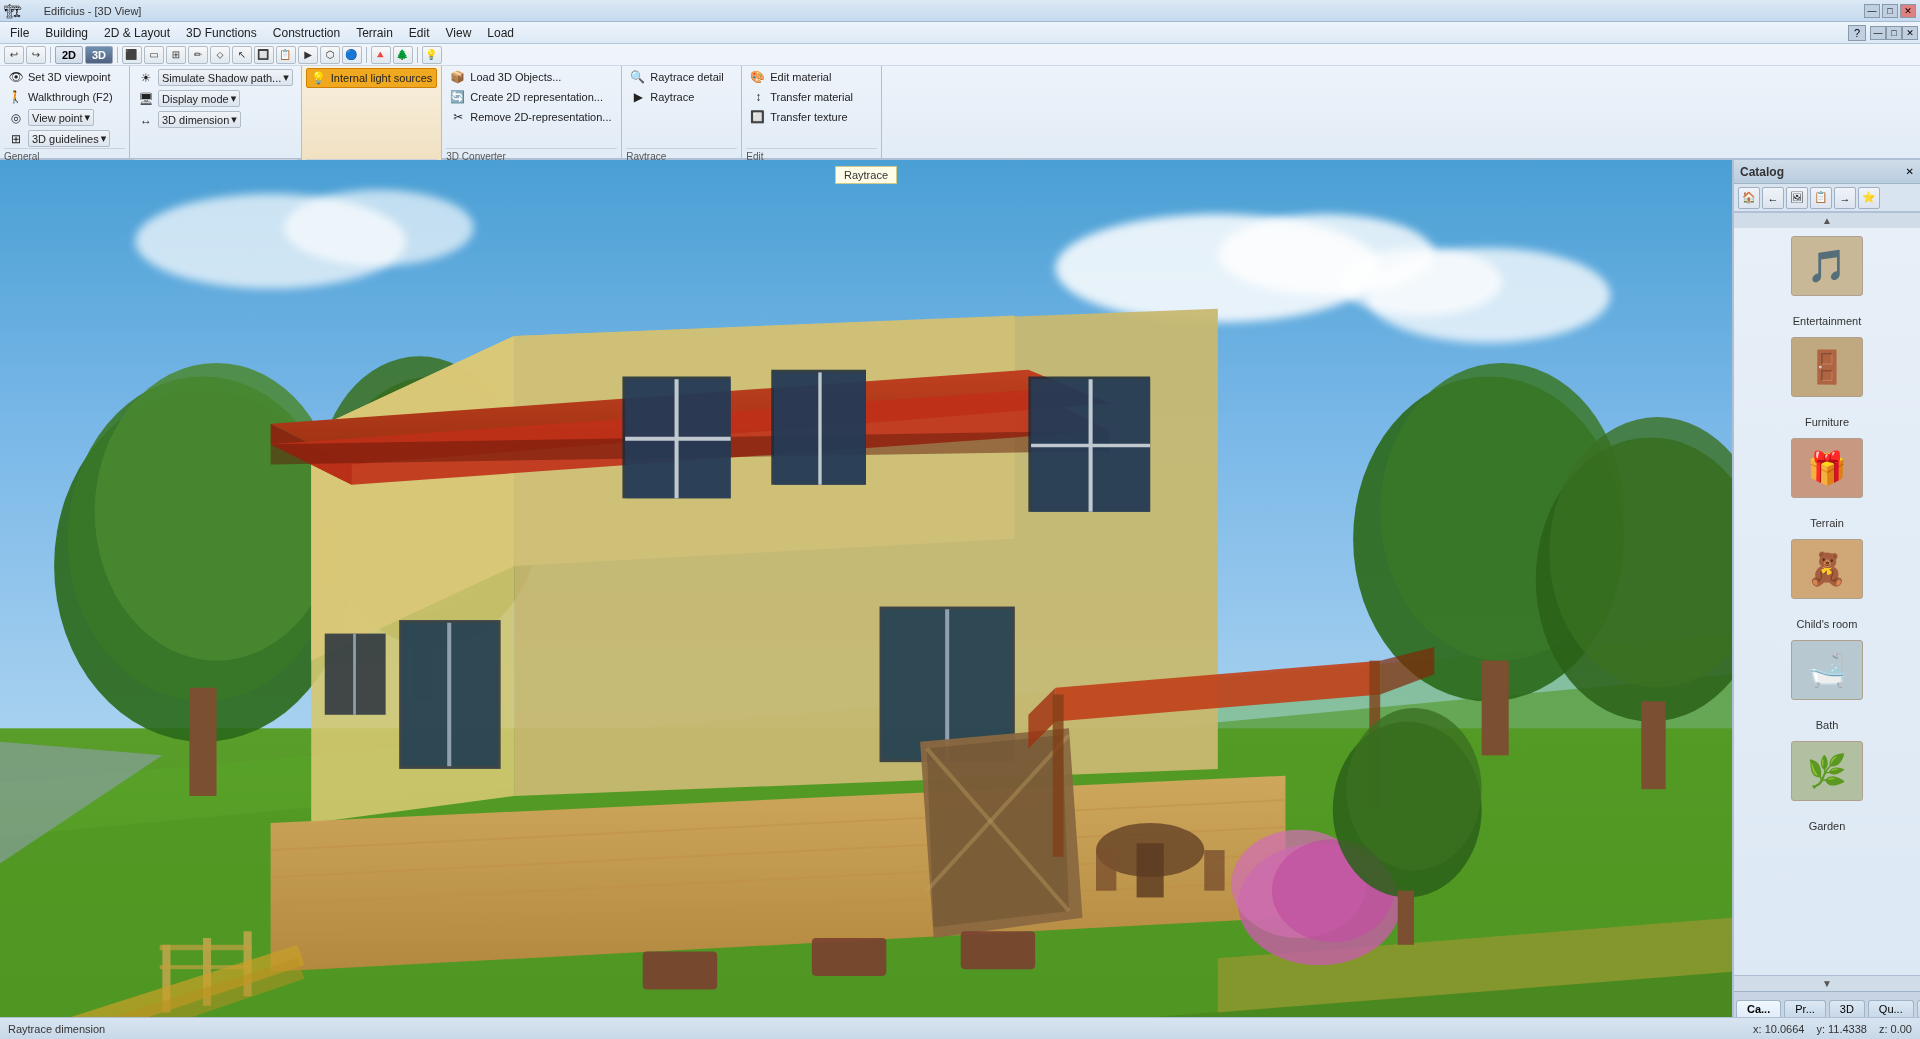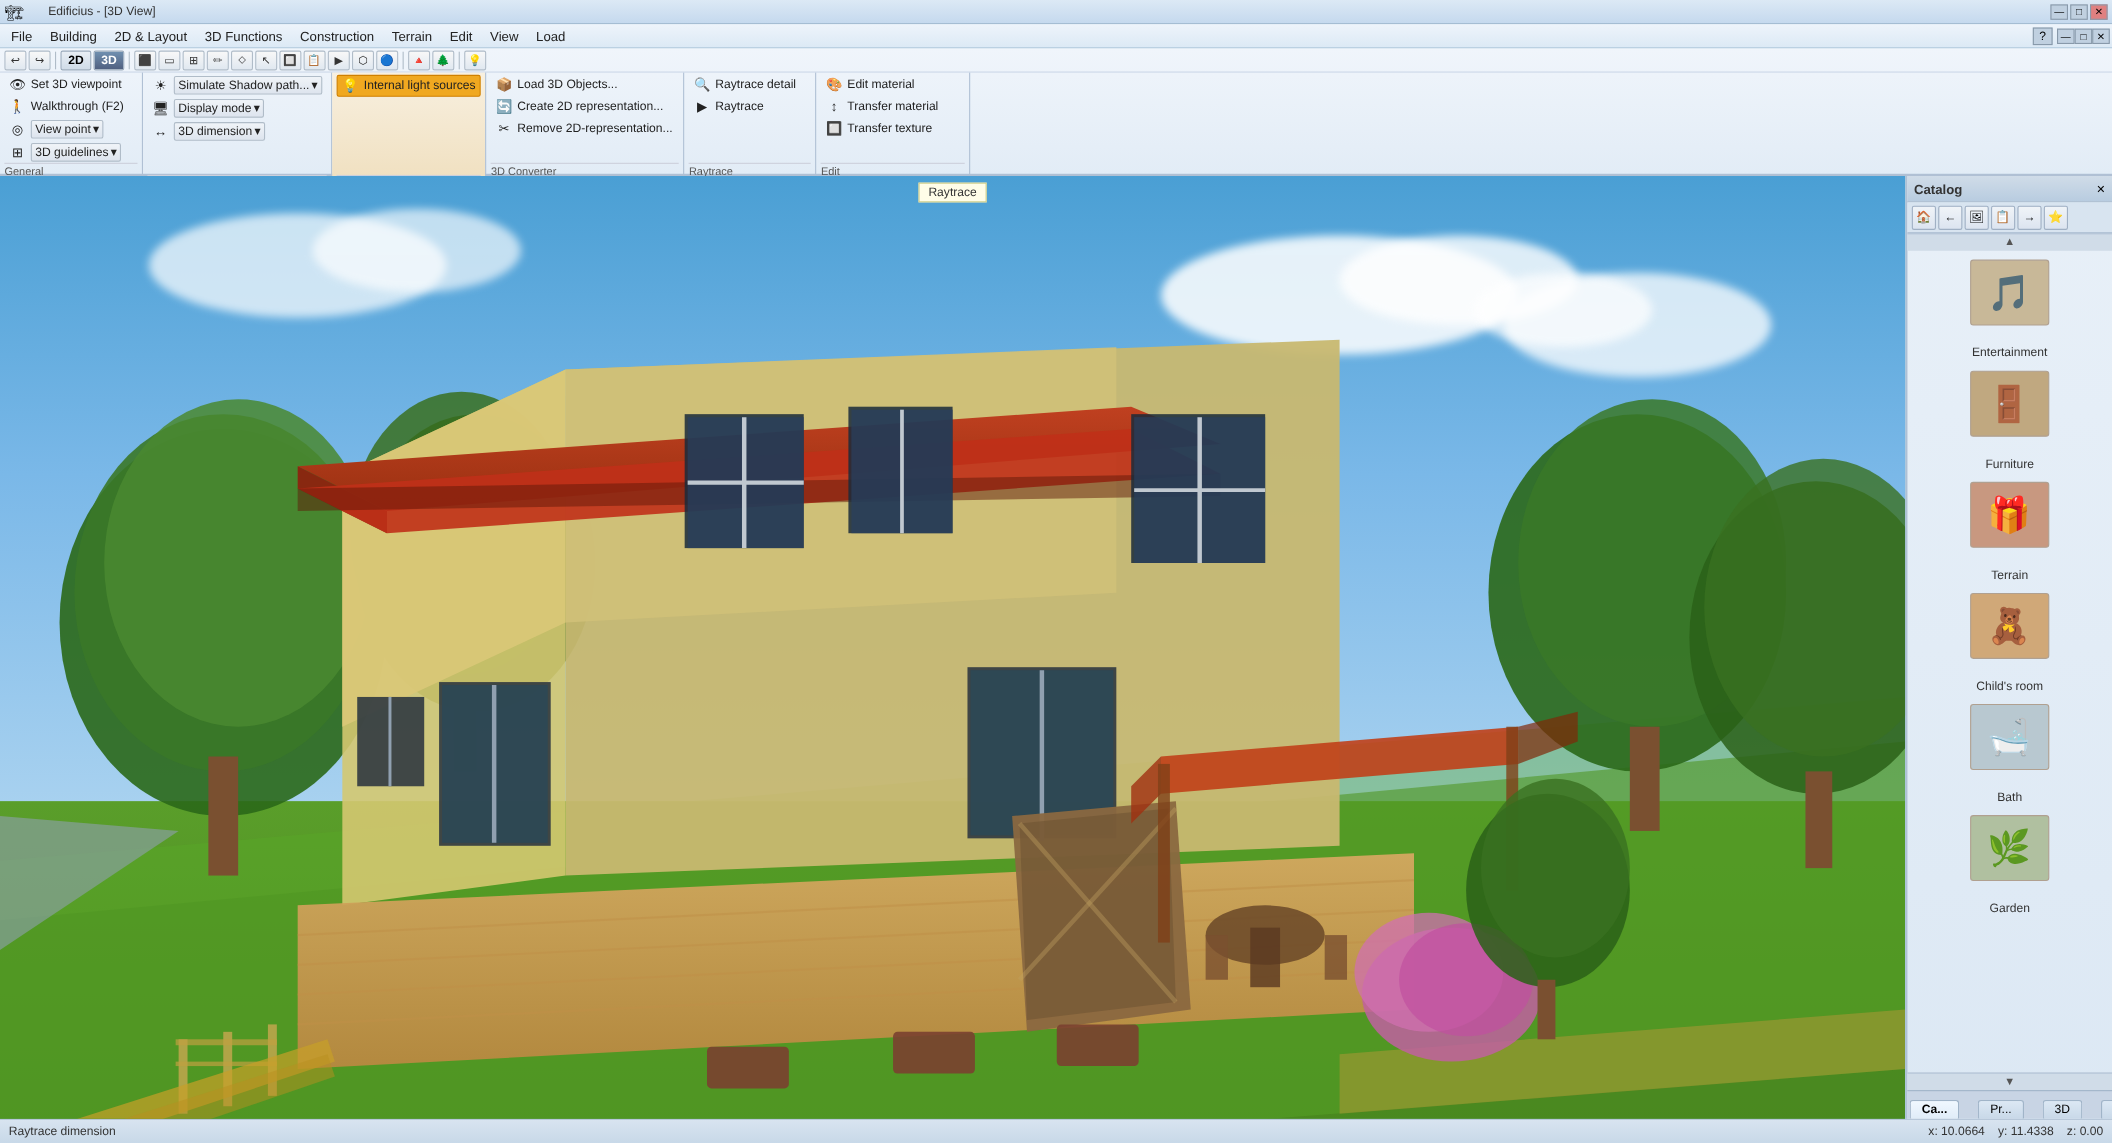--- a/index.html
+++ b/index.html
@@ -677,21 +677,21 @@
 
       <div class="cat-item">
         <div class="cat-item-img" style="background:#b0c0a0; font-size:32px;">🌿</div>
         <span class="cat-item-label">Garden</span>
       </div>
 
     </div>
 
     <div id="catalog-nav-down">▼</div>
 
-    <div id="bottom-tabs" style="height:26px; display:flex; align-items:flex-end; padding:0 2px; background:#c8d4e4; border-top:1px solid #a0b4c8; gap:17px;">
+    <div id="bottom-tabs" style="height:26px; display:flex; align-items:flex-end; padding:0 2px; background:#c8d4e4; border-top:1px solid #a0b4c8; gap:3px;">
       <div class="btab active">Ca...</div>
       <div class="btab">Pr...</div>
       <div class="btab">3D</div>
       <div class="btab">Qu...</div>
       <div class="btab">PV...</div>
     </div>
   </div>
 </div>
 
 <div id="statusbar">

